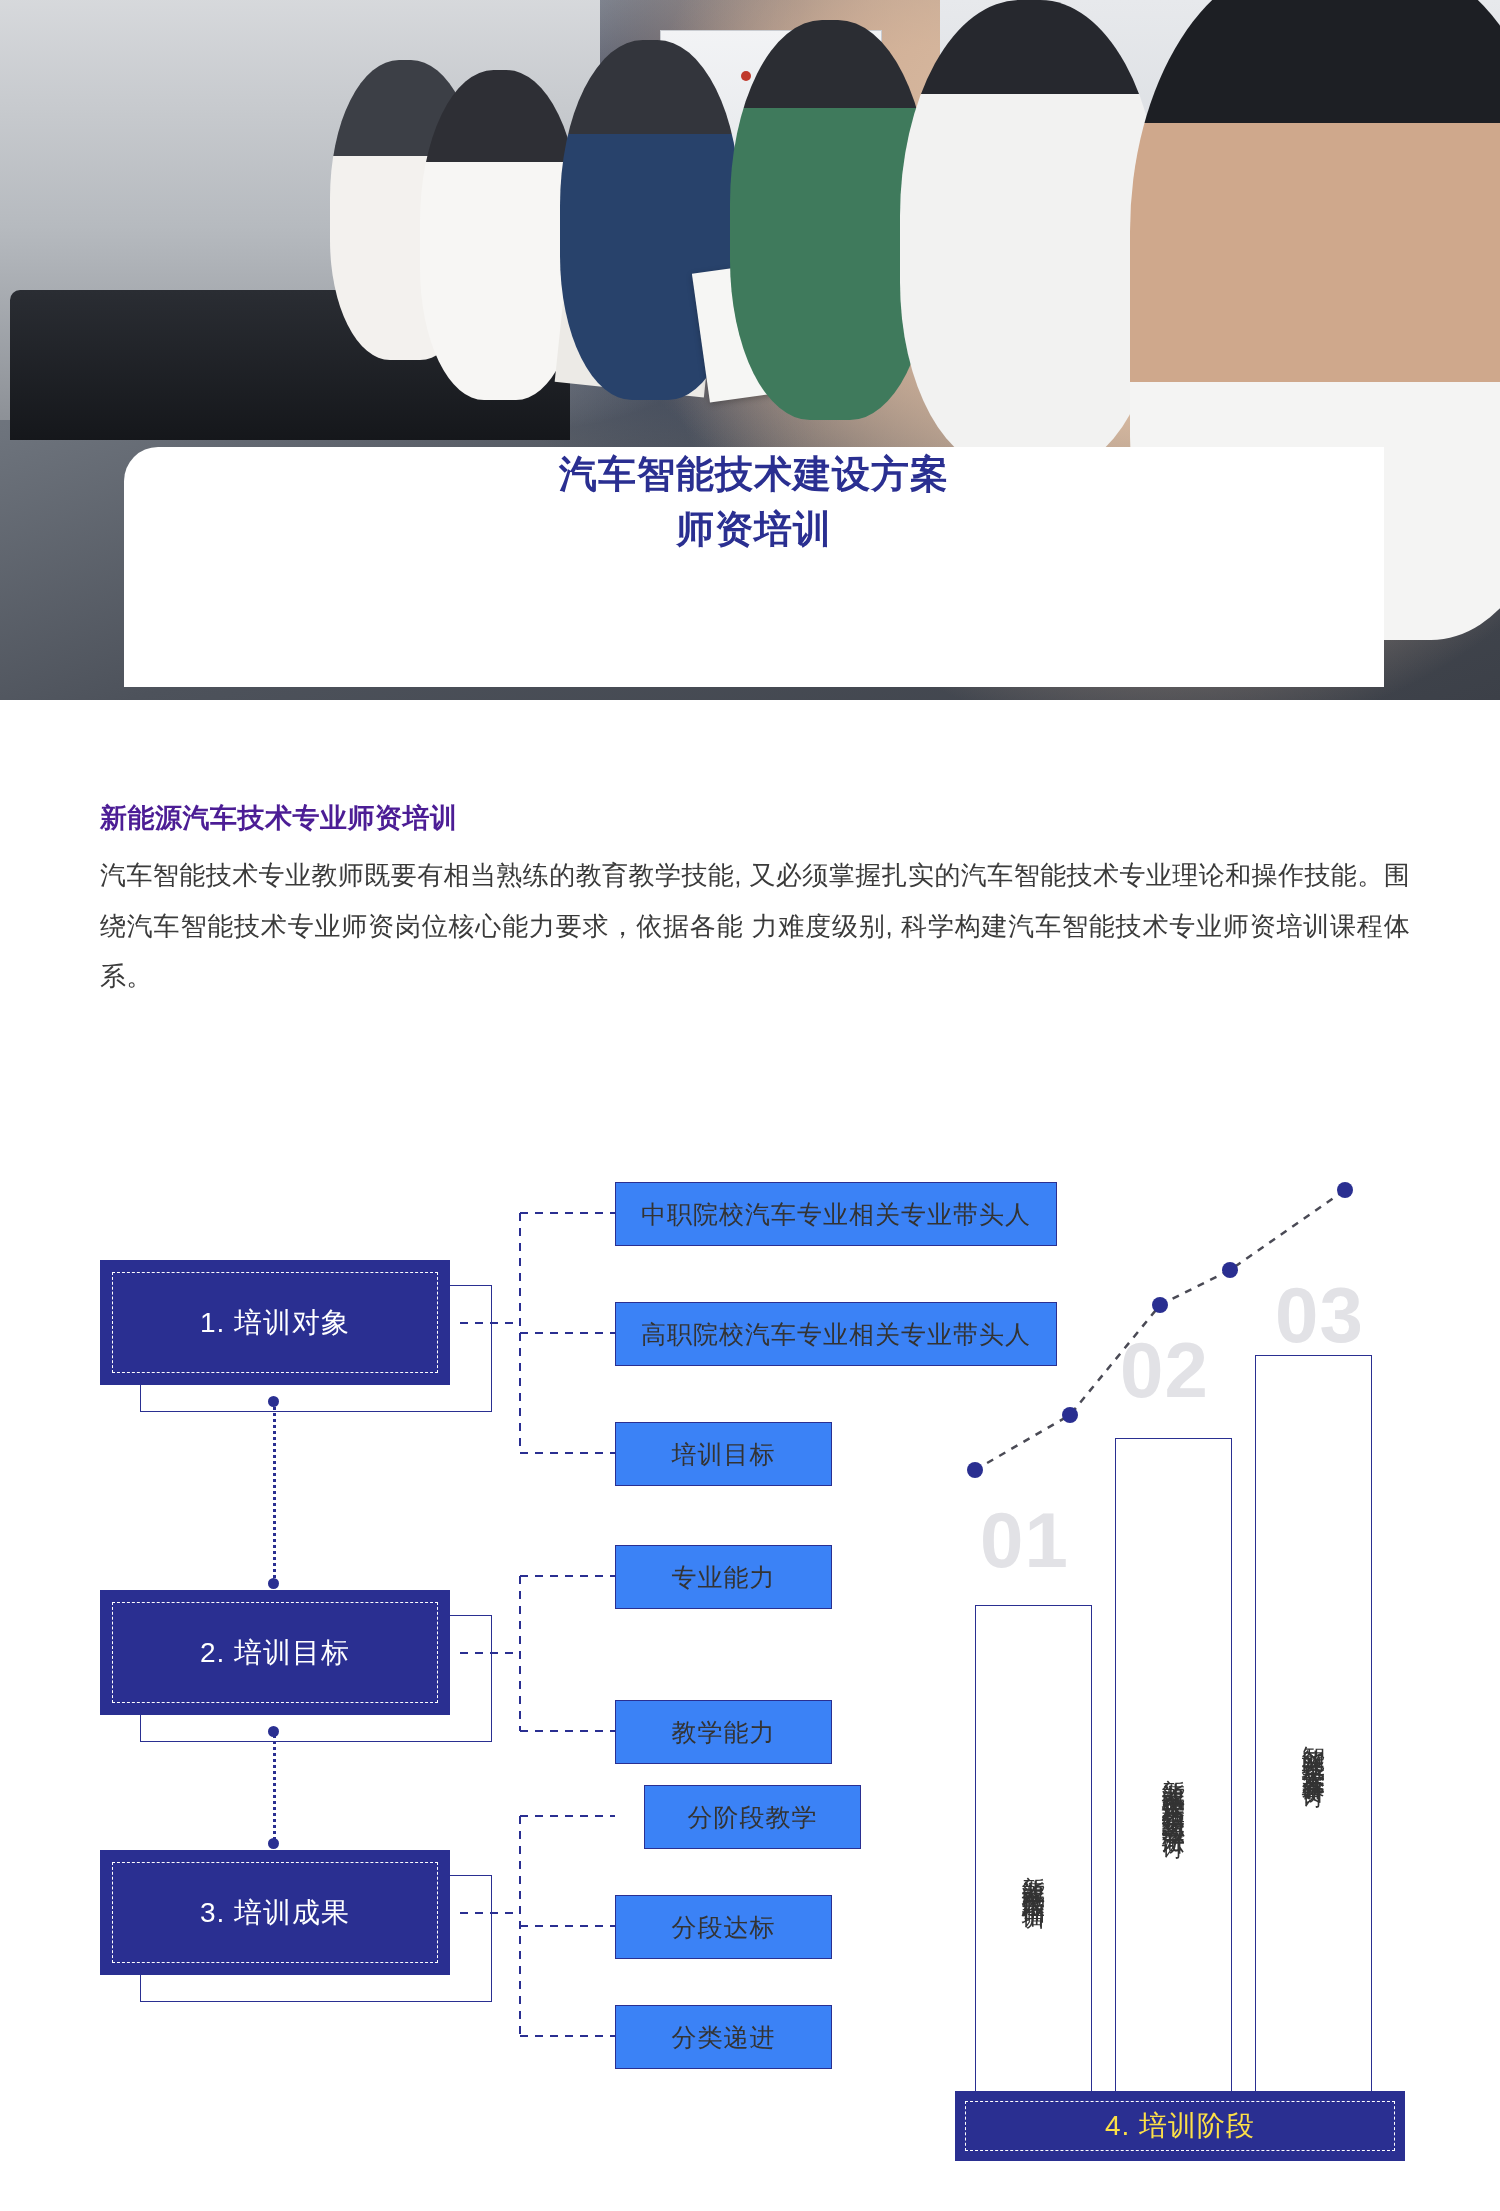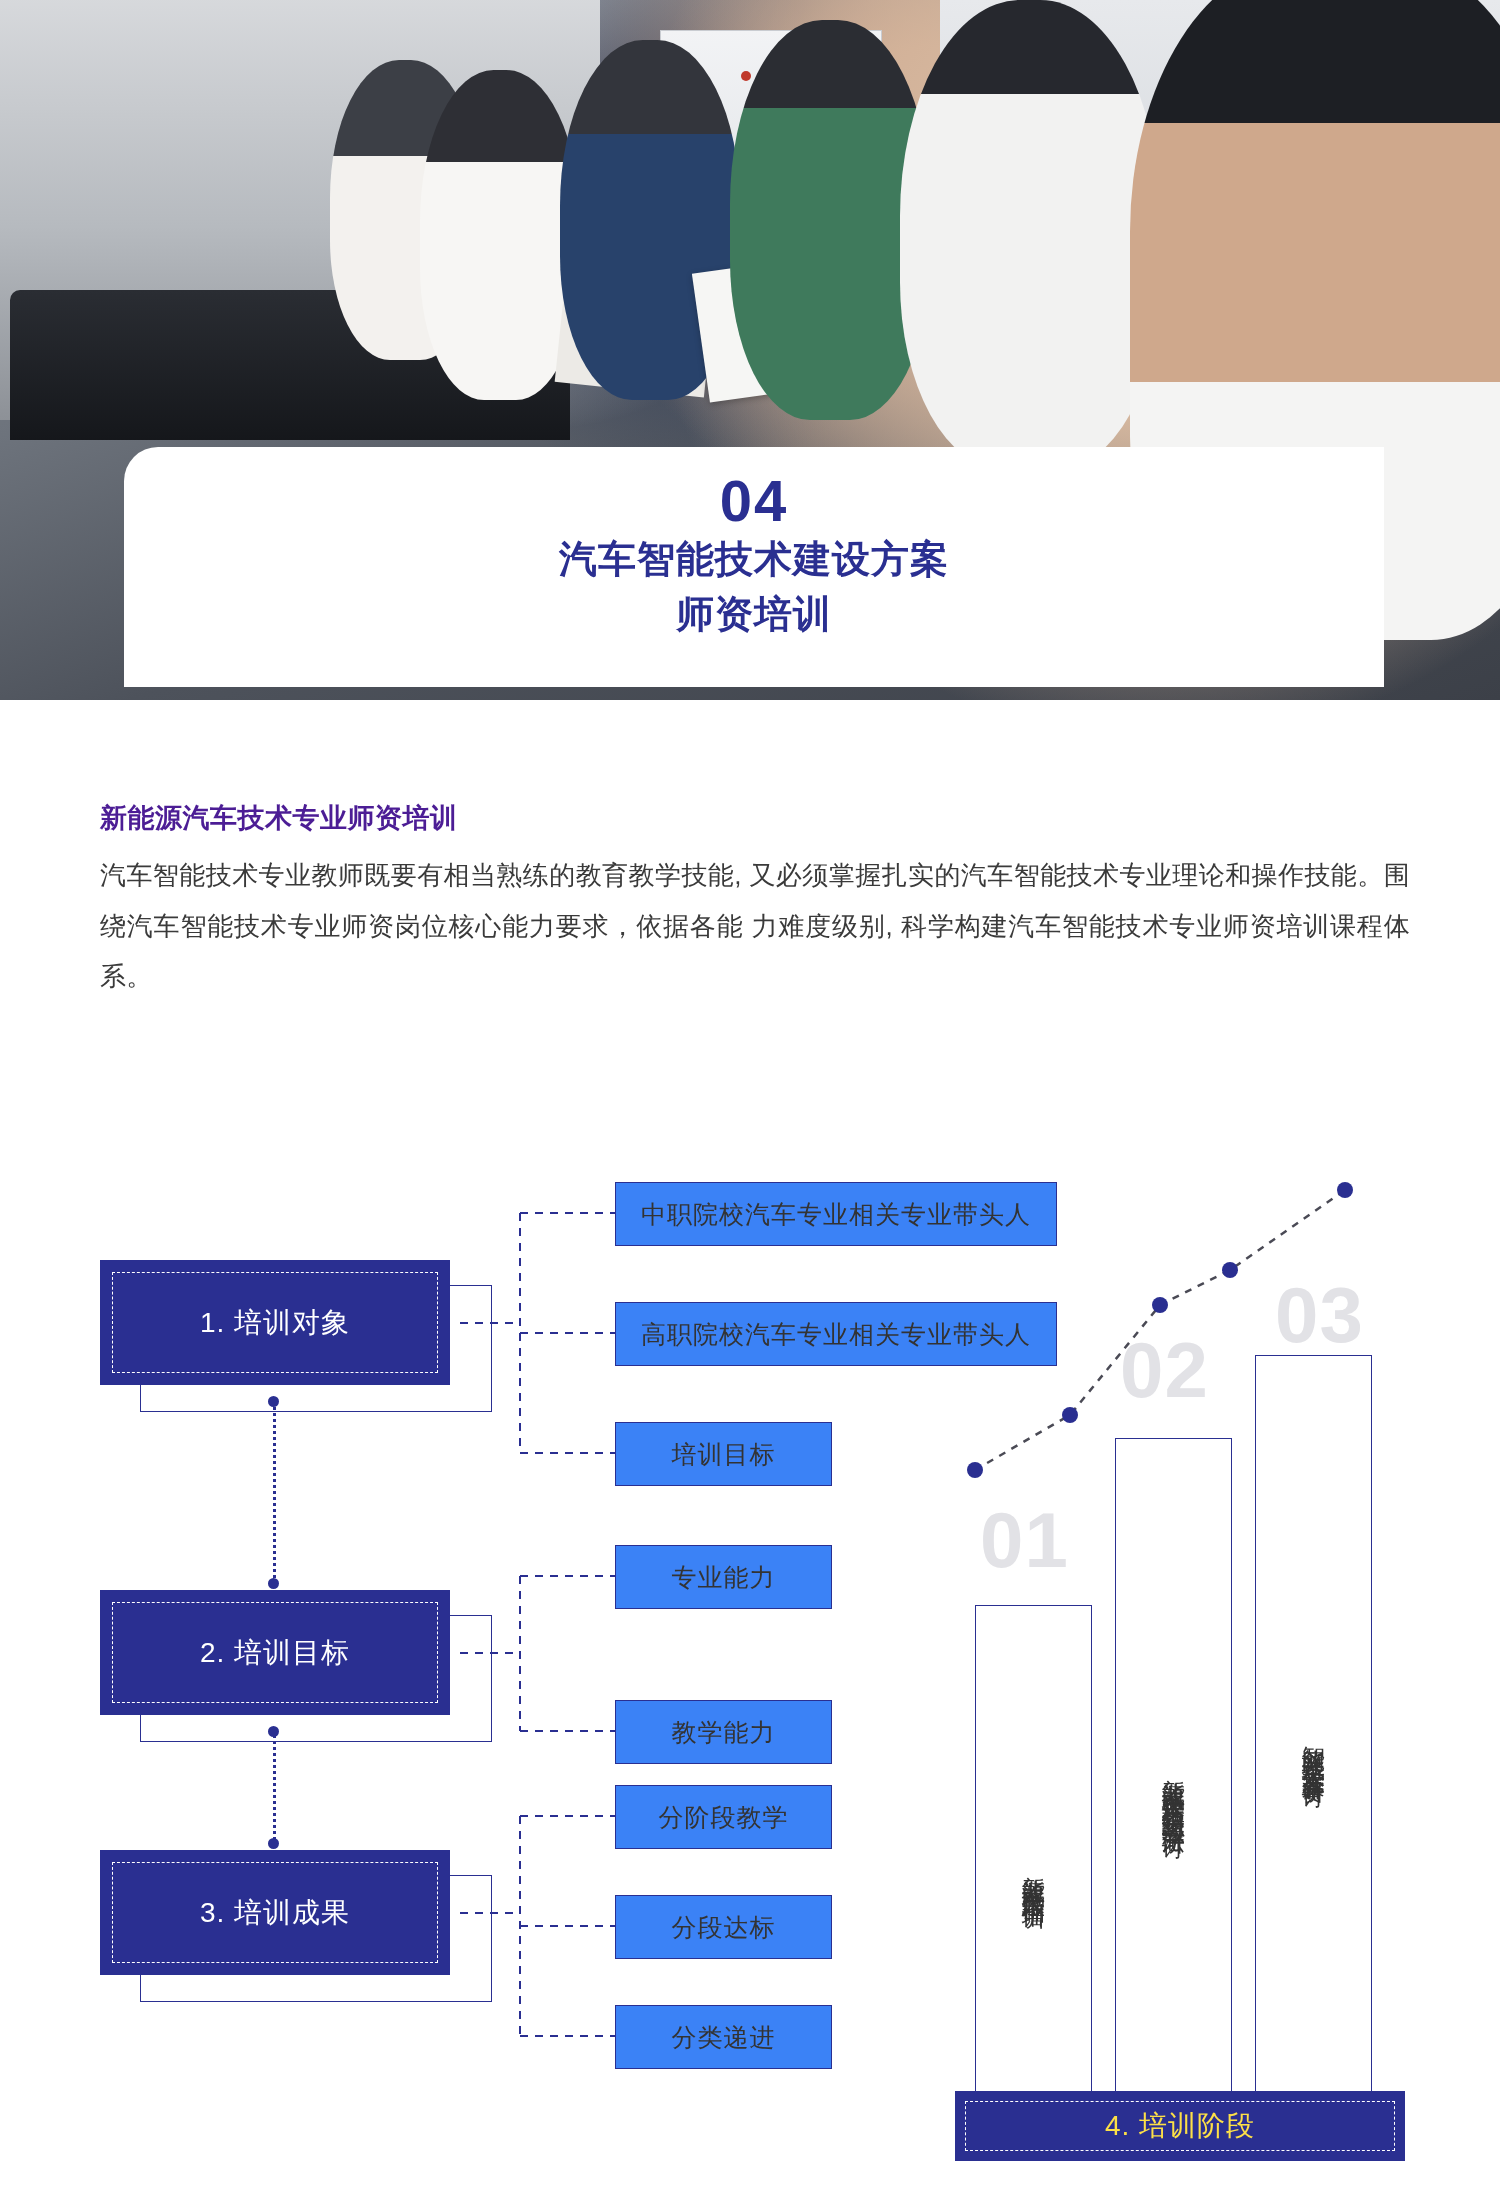--- a/index.html
+++ b/index.html
@@ -104,21 +104,20 @@
   <div class="hero-person p2"></div>
   <div class="hero-doc2"></div>
   <div class="hero-person p3"></div>
   <div class="hero-doc"></div>
   <div class="hero-person p4"></div>
   <div class="hero-person p5"></div>
   <div class="hero-person p6"></div>
 </div>
 
 <div class="title-card">
-  <div class="title-num">04</div>
   <div class="title-main">汽车智能技术建设方案</div>
   <div class="title-main">师资培训</div>
 </div>
 
 <div class="intro">
   <h3>新能源汽车技术专业师资培训</h3>
   <p>汽车智能技术专业教师既要有相当熟练的教育教学技能, 又必须掌握扎实的汽车智能技术专业理论和操作技能。围绕汽车智能技术专业师资岗位核心能力要求，依据各能 力难度级别, 科学构建汽车智能技术专业师资培训课程体系。</p>
 </div>
 
 <div class="diagram">
@@ -166,21 +165,21 @@
     <path d="M60 56 H155" stroke="#2a2f91" stroke-width="2" fill="none" stroke-dasharray="8 7"></path>
     <path d="M60 211 H155" stroke="#2a2f91" stroke-width="2" fill="none" stroke-dasharray="8 7"></path>
   </svg>
 
   <div class="box-shadow-frame" style="left:140px;top:715px;"></div>
   <div class="blue-box" style="left:100px;top:690px;">
     <div class="inner"></div>
     <span>3. 培训成果</span>
   </div>
 
-  <div class="outline-item" style="left:615px;top:625px;width:215px;">
+  <div class="outline-item" style="left:644px;top:625px;width:215px;">
     <span>分阶段教学</span>
   </div>
   <div class="outline-item" style="left:615px;top:735px;width:215px;">
     <span>分段达标</span>
   </div>
   <div class="outline-item" style="left:615px;top:845px;width:215px;">
     <span>分类递进</span>
   </div>
 
   <svg class="dashline" style="left:460px;top:600px;width:180px;height:320px;">

